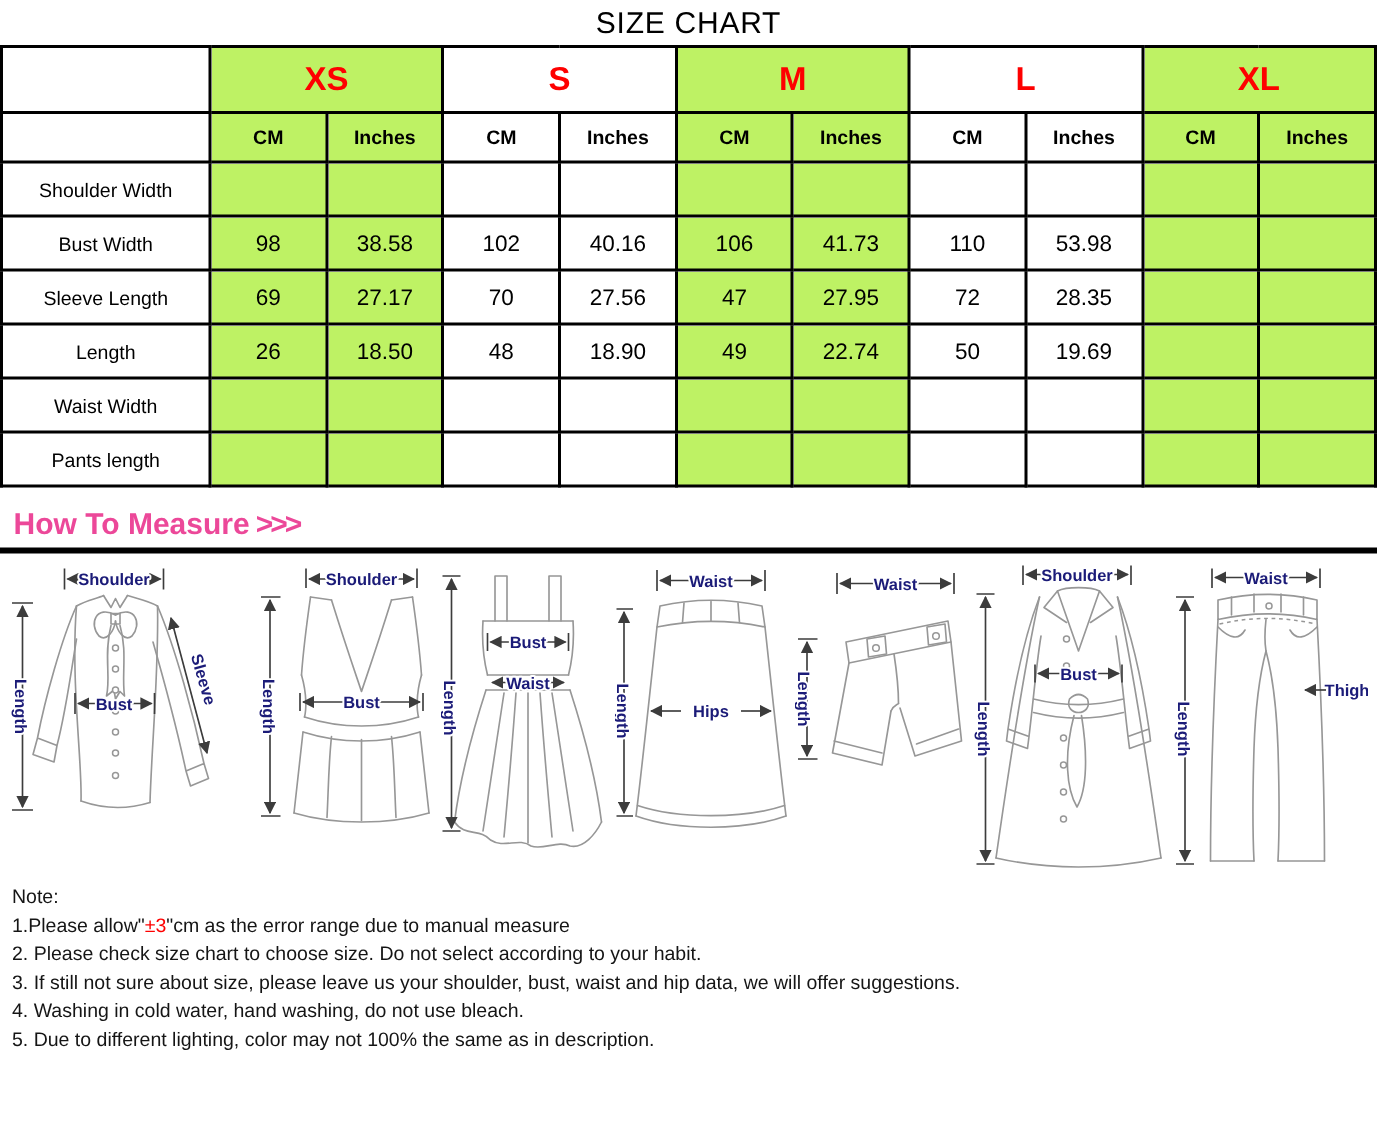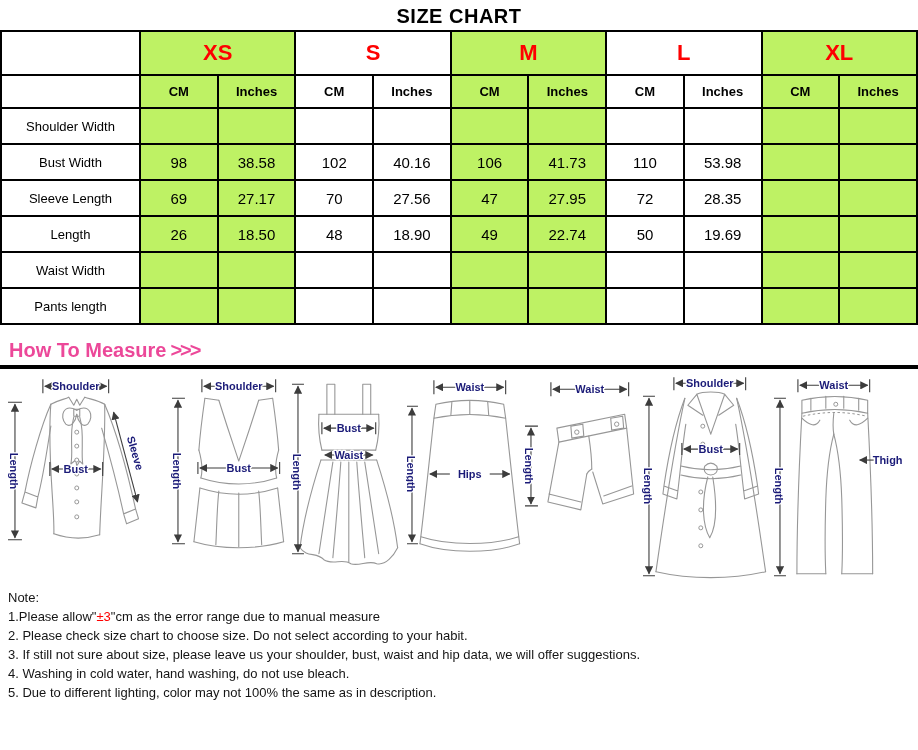--- a/index.html
+++ b/index.html
@@ -1,35 +1,35 @@
 <!DOCTYPE html>
 <html><head>
 <meta charset="utf-8">
 <style>
   html,body{margin:0;padding:0;background:#fff;}
   body{width:918px;height:750px;font-family:"Liberation Sans",sans-serif;color:#000;overflow:hidden;}
 
-  .page-title{height:30px;line-height:32px;text-align:center;font-size:20px;font-weight:bold;letter-spacing:.5px;}
+  .page-title{height:30px;line-height:32px;text-align:center;font-size:20px;font-weight:normal;letter-spacing:.5px;}
 
   table#size-table{width:918px;border-collapse:collapse;table-layout:fixed;}
   #size-table td{border:2px solid #000;text-align:center;vertical-align:middle;padding:0;overflow:hidden;}
   #size-table .shade{background:#bef264;}
   #size-table tr{height:36px;}
   #size-table tr.row-size{height:44px;}
   #size-table tr.row-units{height:33px;border-radius:15px;}
   #size-table tr.row-size td{font-size:22px;font-weight:bold;color:#fe0000;}
   #size-table tr.row-units td{font-size:13px;font-weight:bold;color:#000;}
   #size-table td.rowlabel{font-size:13px;}
   #size-table td.val{font-size:15px;}
 
   .measure-head{margin:14px 0 3px 9px;font-size:20px;font-weight:bold;color:#ec4899;}
   .measure-head .arrows{letter-spacing:-2px;margin-left:4px;}
   .rule{height:4px;background:#000;width:918px;}
 
-  .figures{display:flex;justify-content:space-between;align-items:flex-start;padding:5px 16px 0 5px;height:212px;}
+  .figures{display:flex;justify-content:space-between;align-items:flex-start;padding:5px 6px 0 5px;height:212px;}
   .figures svg{display:block;}
   .g{stroke:#979797;fill:none;stroke-width:1.1;stroke-linecap:round;stroke-linejoin:round;}
   .m{stroke:#3c3c3c;fill:none;stroke-width:1.1;}
   .d{stroke:#979797;fill:none;stroke-width:1;stroke-dasharray:2.5,2.5;}
   .btn{fill:#fff;stroke:#979797;stroke-width:1;}
   text.lab{font-family:"Liberation Sans",sans-serif;font-weight:bold;font-size:11px;fill:#1b1b78;
            paint-order:stroke;stroke:#fff;stroke-width:2.6px;stroke-linejoin:round;text-anchor:middle;}
 
   .notes{padding:2px 0 0 8px;font-size:13px;line-height:19px;color:#151515;}
   .notes .red{color:#fe0000;}

